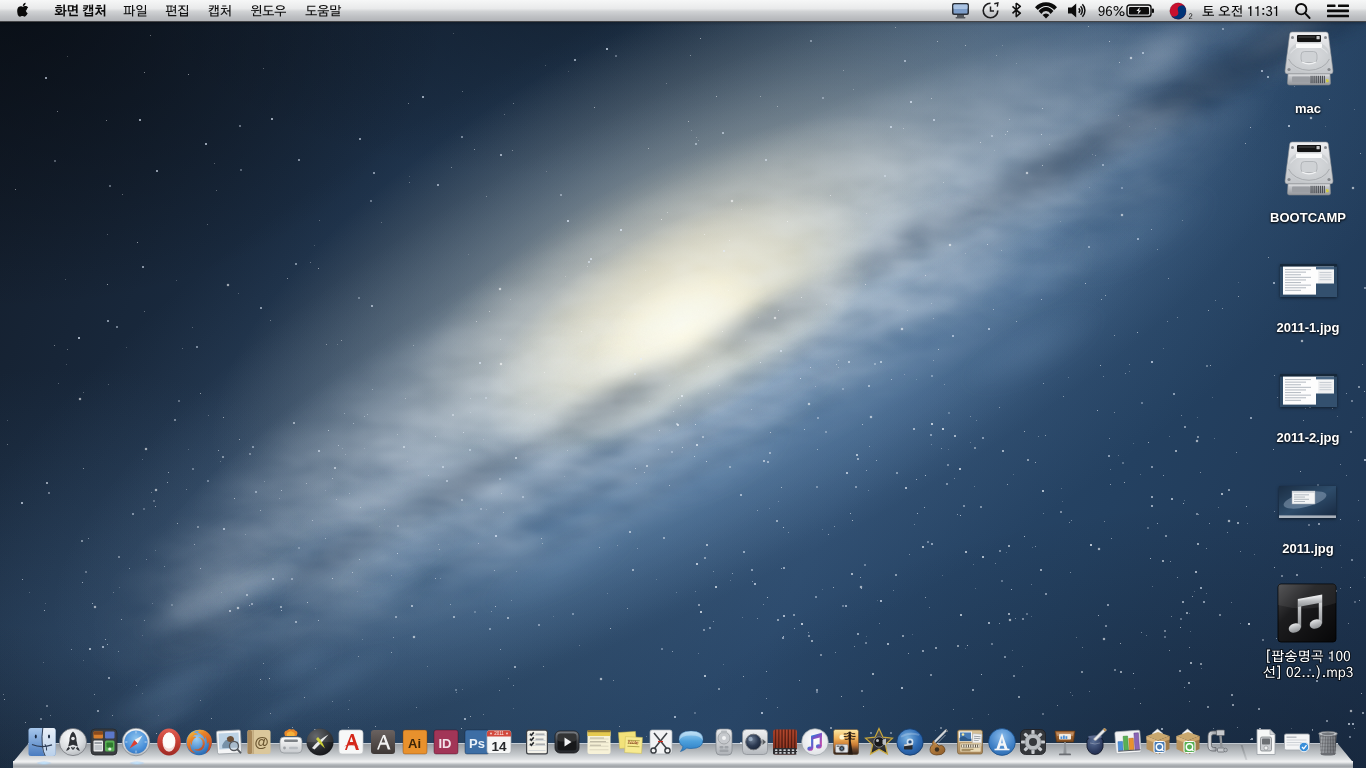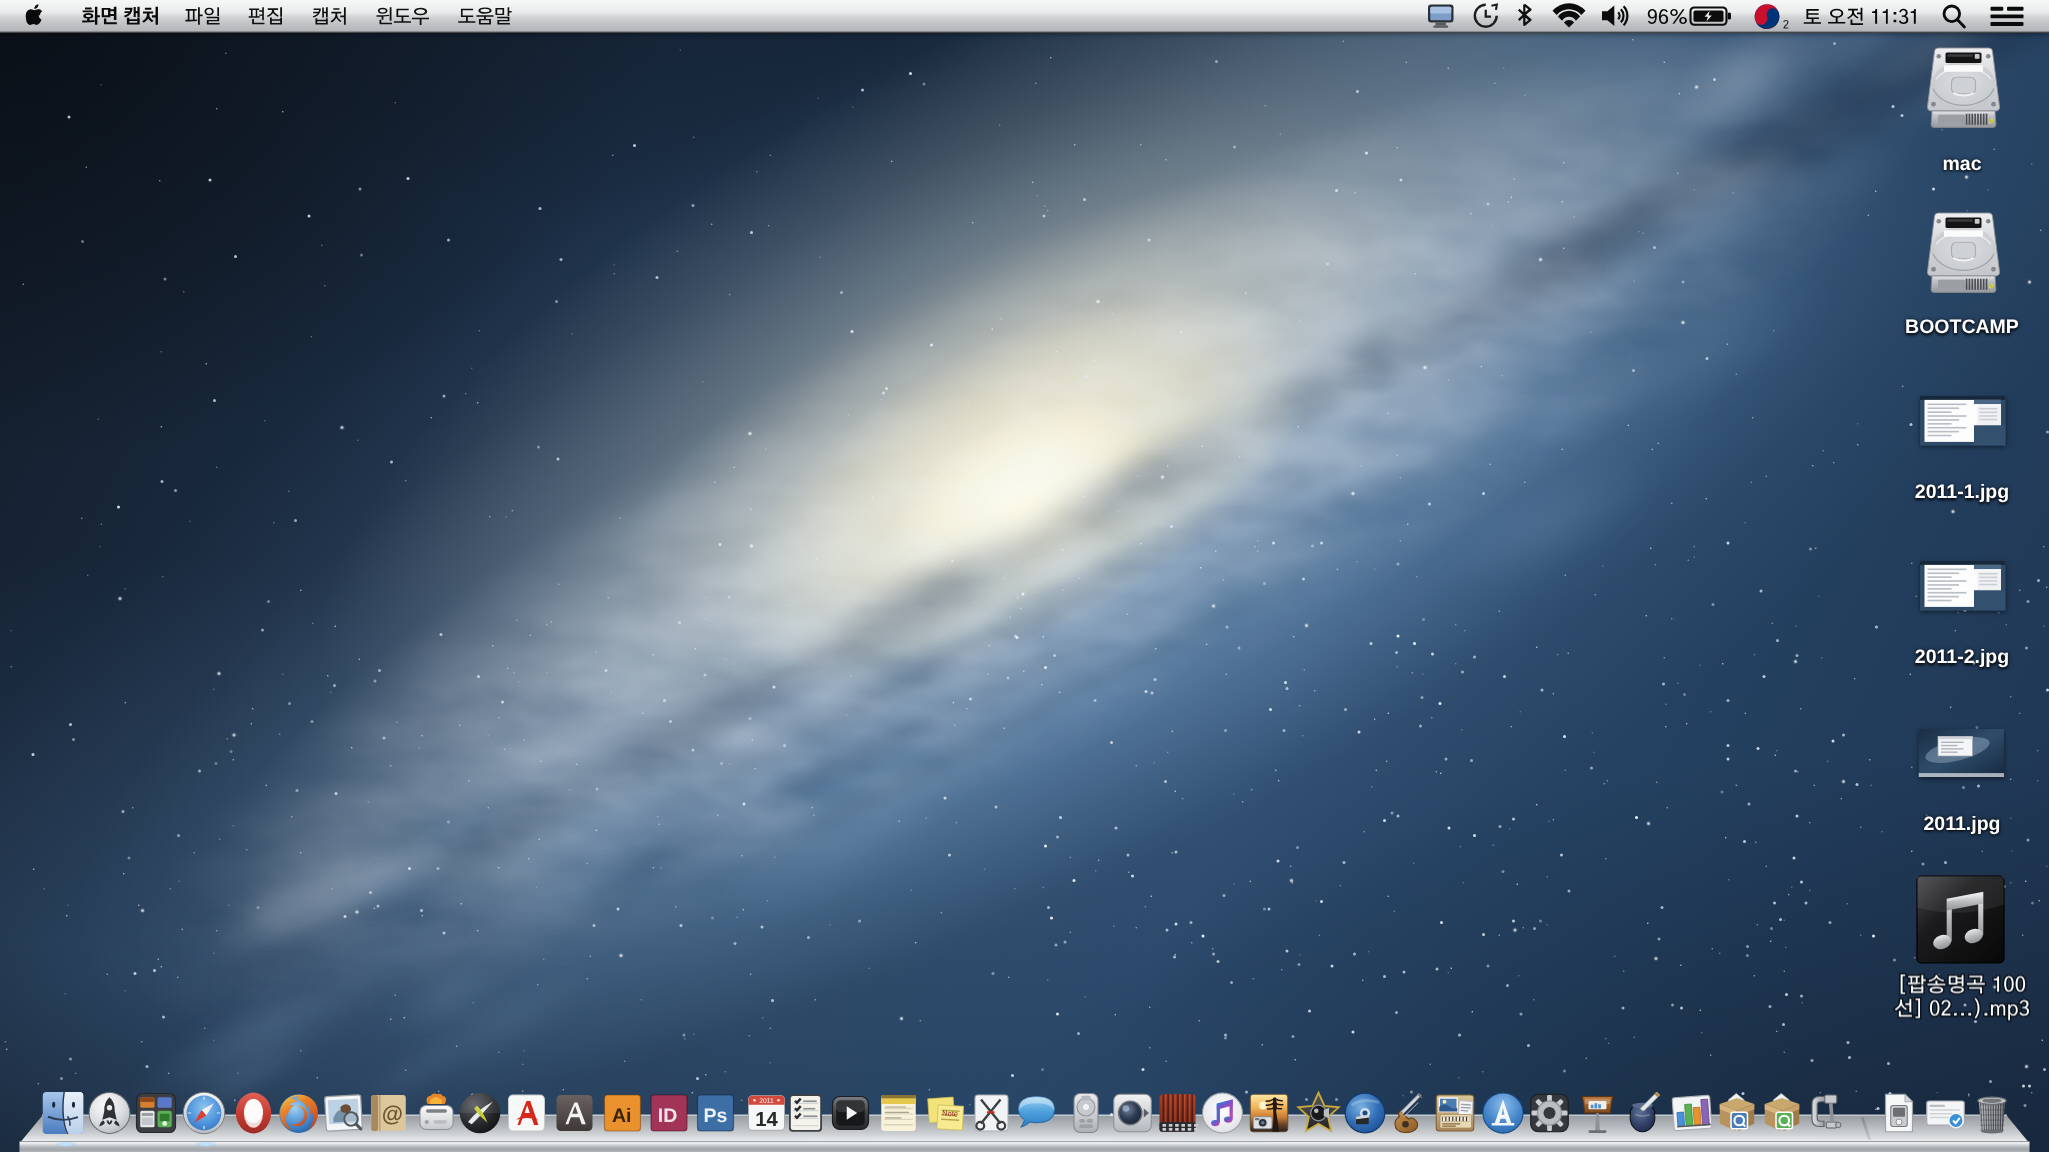--- a/index.html
+++ b/index.html
@@ -546,21 +546,21 @@
       <div class="di" style="left:431px"><svg width="30" height="30" viewBox="0 0 30 30">
           <rect x="3" y="3" width="24" height="24" rx="2" fill="#a23557"></rect>
 <rect x="3" y="3" width="24" height="24" rx="2" fill="none" stroke="rgba(60,10,30,0.5)" stroke-width="0.8"></rect>
 <text x="7.5" y="21" font-family="Liberation Sans" font-size="13" font-weight="bold" fill="#f3e3ea">ID</text>
         </svg></div>
       <div class="di" style="left:462px"><svg width="30" height="30" viewBox="0 0 30 30">
           <rect x="3" y="3" width="24" height="24" rx="2" fill="#3d6ea5"></rect>
 <rect x="3" y="3" width="24" height="24" rx="2" fill="none" stroke="rgba(10,30,60,0.5)" stroke-width="0.8"></rect>
 <text x="7" y="21" font-family="Liberation Sans" font-size="13" font-weight="bold" fill="#eaf1f8">Ps</text>
         </svg></div>
-      <div class="di" style="left:496px"><svg width="30" height="30" viewBox="0 0 30 30">
+      <div class="di" style="left:484px"><svg width="30" height="30" viewBox="0 0 30 30">
           <defs>
             <linearGradient id="icr" x1="0" y1="0" x2="0" y2="1">
               <stop offset="0" stop-color="#e25d4f"></stop>
               <stop offset="1" stop-color="#b93a33"></stop>
             </linearGradient>
           </defs>
 <rect x="3" y="3.5" width="24" height="23" rx="2.5" fill="#f6f7f7" stroke="#a9adb2" stroke-width="0.7"></rect>
 <path d="M3 6 Q3 3.5 5.5 3.5 L24.5 3.5 Q27 3.5 27 6 L27 9.5 L3 9.5 Z" fill="#d24a3e"></path>
 <text x="15" y="23.5" text-anchor="middle" font-family="Liberation Sans" font-size="13.5" font-weight="bold" fill="#26282b">14</text>
 <circle cx="7" cy="6.5" r="0.9" fill="#f3d9d6"></circle>

